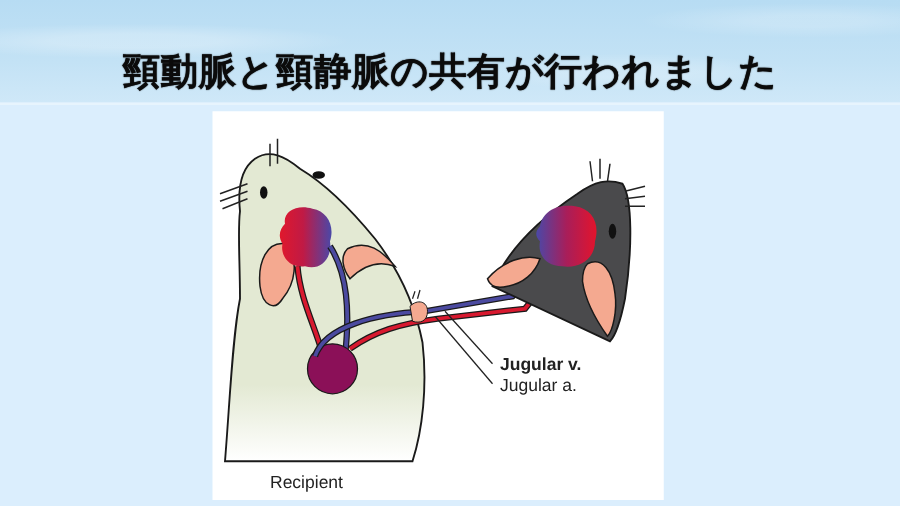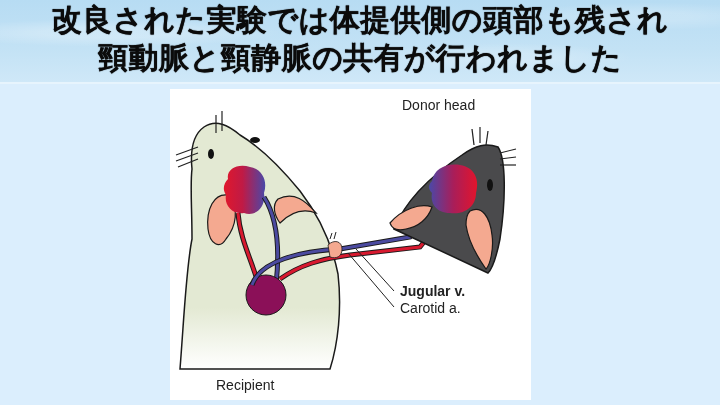--- a/index.html
+++ b/index.html
@@ -43,21 +43,20 @@
   .lbl-donor { left: 232px; top: 8px; }
   .lbl-jug { left: 230px; top: 194px; font-weight: bold; }
   .lbl-car { left: 230px; top: 211px; }
   .lbl-recip { left: 46px; top: 288px; text-align: center; }
 </style>
 </head>
 <body>
 
 <div class="banner">
   <div class="tex"></div>
-  <div class="line l1">改良された実験では体提供側の頭部も残され</div>
   <div class="line l2">頸動脈と頸静脈の共有が行われました</div>
 </div>
 
 <div class="panel">
   <svg width="361" height="311" viewBox="0 0 361 311">
     <defs>
       <linearGradient id="brainR" x1="0" y1="0" x2="1" y2="0">
         <stop offset="0" stop-color="#e0182c"></stop>
         <stop offset="0.45" stop-color="#c01a45"></stop>
         <stop offset="1" stop-color="#4a48a8"></stop>
@@ -128,17 +127,16 @@
       <path d="M300 122 C312 116 320 128 322 146 C324 160 320 176 316 180 C306 166 298 150 296 136 C296 128 298 124 300 122 Z" fill="#f4a990" stroke="#1a1a1a" stroke-width="1.2"></path>
       <path d="M262 92 C264 80 276 74 290 76 C304 78 310 90 306 104 C306 118 294 126 280 124 C266 124 260 114 262 104 C258 100 258 96 262 92 Z" fill="url(#brainD)"></path>
     </g>
 
     <g stroke="#222" stroke-width="1" fill="none">
       <line x1="186" y1="160" x2="224" y2="202"></line>
       <line x1="178" y1="164" x2="224" y2="218"></line>
     </g>
   </svg>
 
-  <div class="label lbl-donor">Donor head</div>
   <div class="label lbl-jug">Jugular v.</div>
-  <div class="label lbl-car">Carotid a.</div>
+  <div class="label lbl-car">Jugular a.</div>
   <div class="label lbl-recip">Recipient</div>
 </div>
 
 </body></html>

